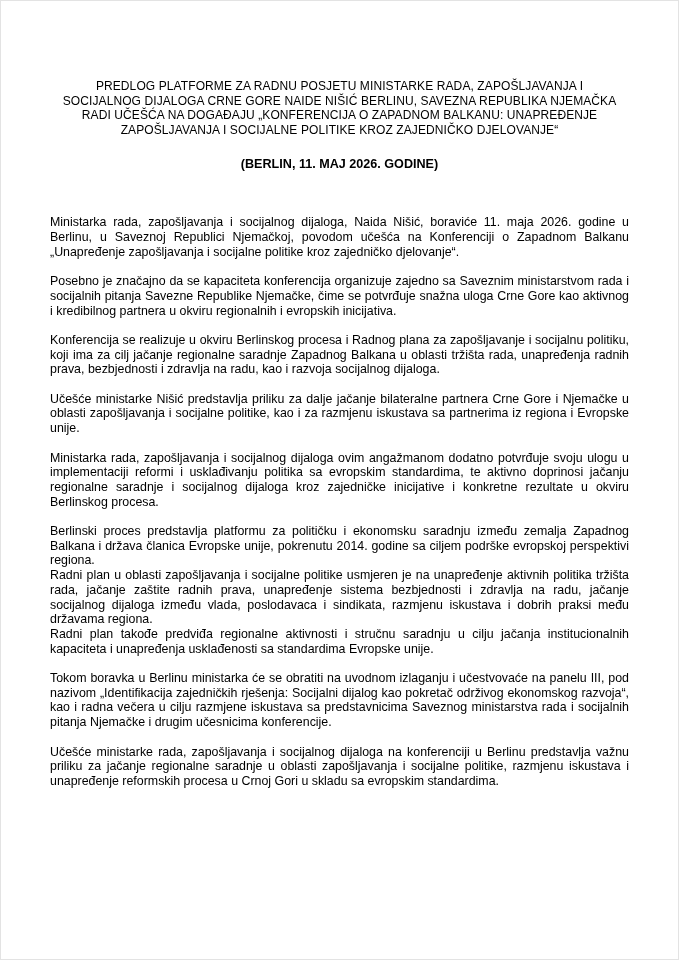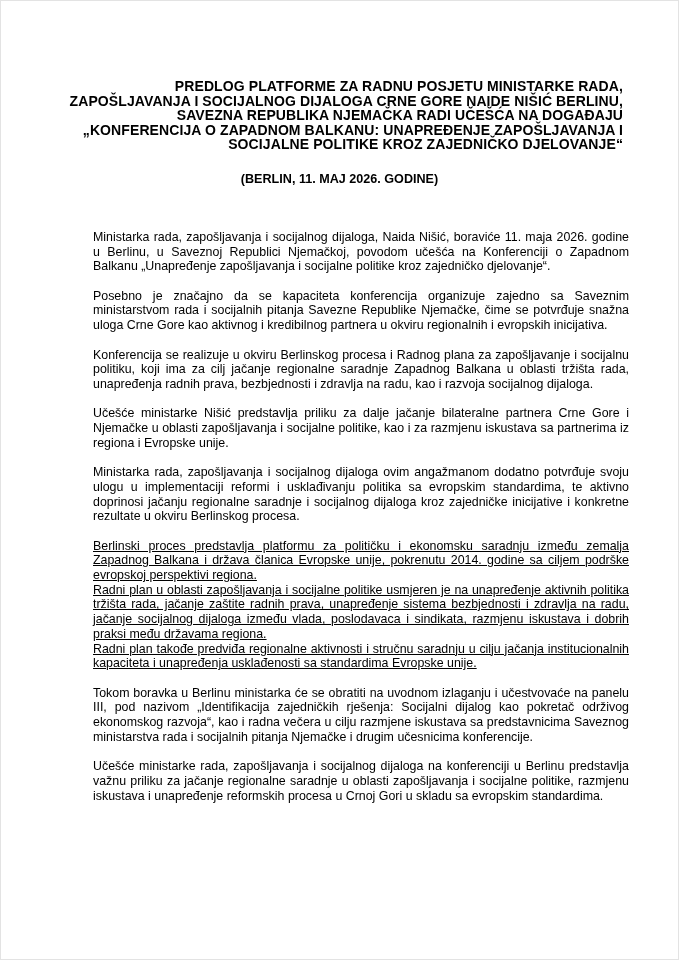--- a/index.html
+++ b/index.html
@@ -16,50 +16,48 @@
   }
   .page {
     box-sizing: border-box;
     width: 679px;
     height: 960px;
     background: #ffffff;
     border: 1px solid #e3e3e3;
     padding: 78px 49px 30px 49px;
   }
   .doc-title {
-    font-size: 14px;
-    font-weight: bold;
+    font-size: 12px;
+    font-weight: normal;
     line-height: 14.6px;
-    text-align: right;
+    text-align: center;
     letter-spacing: 0.1px;
     margin: 0 6px;
   }
   .doc-subtitle {
     font-size: 12.6px;
     font-weight: bold;
     text-align: center;
     margin: 14px 0 0 0;
     padding-top: 6px;
   }
   .doc-body {
     margin-top: 44px;
     font-size: 12.4px;
     line-height: 14.7px;
     text-align: justify;
-    margin-left: 43px;
   }
   .doc-body p {
     margin: 0 0 14.7px 0;
   }
   .doc-body .pgroup {
     margin: 0 0 14.7px 0;
   }
   .doc-body .pgroup p {
     margin: 0;
-    text-decoration: underline;
   }
   .doc-body b {
     font-weight: normal;
   }
 </style>
 </head>
 <body>
 
 <div class="page">
 

